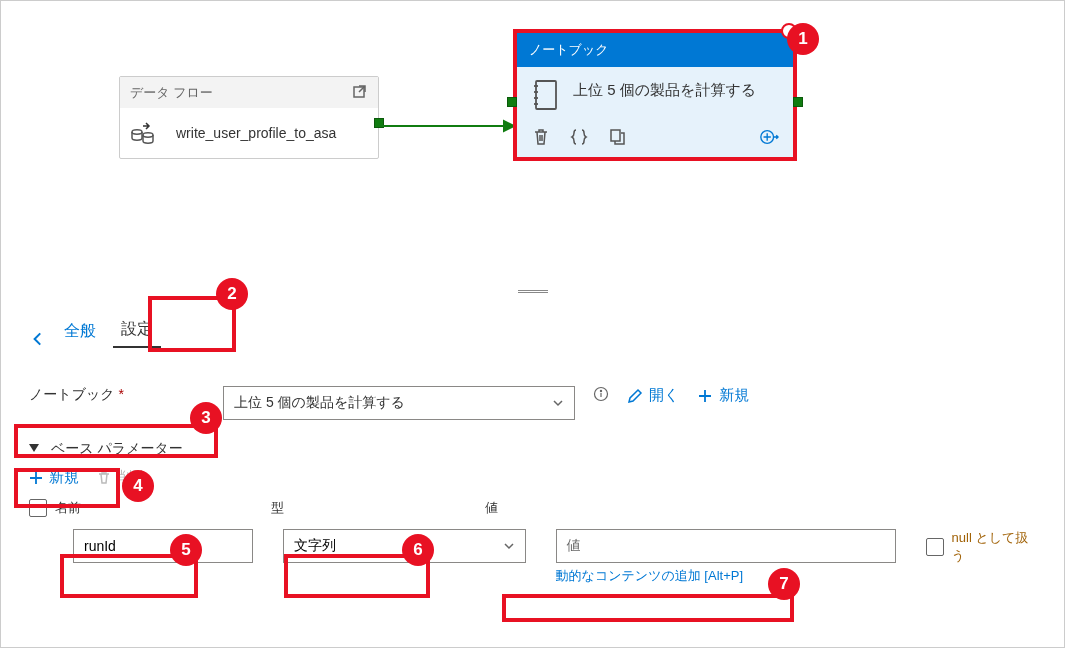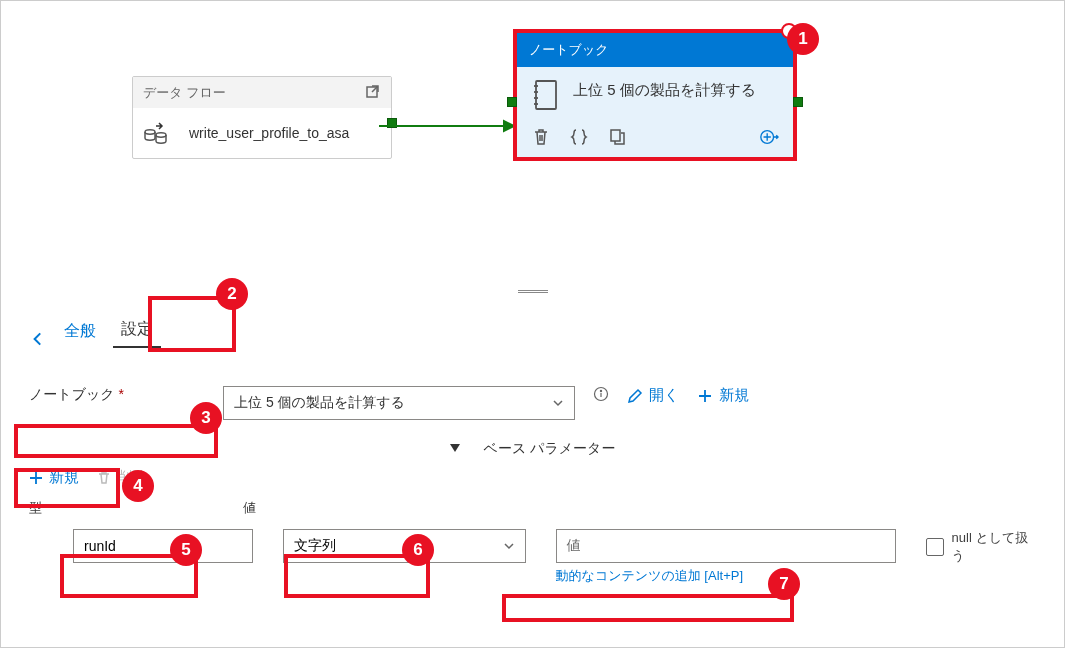--- a/index.html
+++ b/index.html
@@ -2,21 +2,21 @@
 <html><head>
 <meta charset="utf-8">
 <style>
 * { margin: 0; padding: 0; box-sizing: border-box; font-family: 'Segoe UI', sans-serif; }
 body { width: 1065px; height: 648px; background: #fff; border: 1px solid #ccc; position: relative; overflow: hidden; }
 
 
 .canvas { position: absolute; left: 0; top: 0; width: 100%; height: 290px; }
 
 
-.dataflow-node { position: absolute; left: 131px; top: 75px; width: 260px; border: 1px solid #ccc; background: #fff; border-radius: 2px; }
+.dataflow-node { position: absolute; left: 118px; top: 75px; width: 260px; border: 1px solid #ccc; background: #fff; border-radius: 2px; }
 .dataflow-header { display: flex; align-items: center; justify-content: space-between; padding: 6px 10px; background: #f3f3f3; color: #666; font-size: 13px; }
 .dataflow-body { display: flex; align-items: center; padding: 12px 10px; gap: 20px; }
 .dataflow-icon { width: 26px; height: 26px; flex-shrink: 0; }
 .dataflow-name { font-size: 14px; color: #333; word-break: break-all; line-height: 1.3; }
 .dataflow-port-out { position: absolute; right: -6px; top: 50%; width: 10px; height: 10px; background: #107c10; border: 1px solid #0b5a0b; }
 
 
 .notebook-node { position: absolute; left: 512px; top: 28px; width: 284px; border: 4px solid #e81123; background: #fff; }
 .notebook-header { background: #0078d4; color: #fff; padding: 8px 12px; font-size: 13px; display: flex; align-items: center; gap: 8px; }
 .notebook-body { padding: 12px 14px 10px 14px; display: flex; align-items: flex-start; gap: 14px; background: #e6f2fb; }
@@ -50,21 +50,21 @@
 
 .form-row { display: flex; align-items: flex-start; gap: 18px; margin: 20px 0; }
 .form-label { font-size: 14px; color: #333; width: 176px; }
 .required { color: #a80000; }
 .select-box { width: 352px; height: 34px; border: 1px solid #8a8886; display: flex; align-items: center; padding: 0 10px; font-size: 14px; color: #333; cursor: pointer; justify-content: space-between; }
 .chev { width: 12px; height: 12px; }
 .info-icon { width: 16px; height: 16px; color: #666; }
 .link-btn { display: flex; align-items: center; gap: 6px; color: #0078d4; font-size: 15px; cursor: pointer; }
 .link-btn svg { width: 16px; height: 16px; }
 
-.collapse-header { display: flex; align-items: center; gap: 24px; font-size: 14px; color: #333; margin: 20px 0 8px 0; cursor: pointer; justify-content: center; }
+.collapse-header { display: flex; align-items: center; gap: 12px; font-size: 14px; color: #333; margin: 20px 0 8px 0; cursor: pointer; }
 .tri { width: 10px; height: 10px; }
 
 .param-toolbar { display: flex; gap: 18px; margin: 10px 0 12px 0; align-items: center; }
 .param-btn { display: flex; align-items: center; gap: 6px; color: #0078d4; font-size: 15px; cursor: pointer; }
 .param-btn svg { width: 14px; height: 14px; }
 .param-btn.disabled { color: #bbb; cursor: not-allowed; }
 
 .param-header { display: flex; gap: 30px; align-items: center; font-size: 13px; color: #333; margin-bottom: 12px; }
 .param-header .hcol { display: flex; align-items: center; gap: 8px; }
 .checkbox { width: 18px; height: 18px; border: 1px solid #666; border-radius: 2px; cursor: pointer; flex-shrink: 0; }
@@ -73,21 +73,21 @@
 .hval { width: 320px; }
 
 .param-row { display: flex; gap: 30px; align-items: flex-start; }
 .input-box { height: 34px; border: 1px solid #8a8886; padding: 0 10px; font-size: 14px; display: flex; align-items: center; background: #fff; }
 .input-box.name { width: 180px; margin-left: 18px; }
 .input-box.type { width: 254px; justify-content: space-between; cursor: pointer; }
 .valcol { display: flex; flex-direction: column; gap: 4px; }
 .input-box.val { width: 340px; }
 .val-placeholder { color: #666; }
 .dyn-link { font-size: 13px; color: #0078d4; cursor: pointer; }
-.null-check { display: flex; align-items: center; gap: 8px; font-size: 13px; color: #404040; }
+.null-check { display: flex; align-items: center; gap: 8px; font-size: 13px; color: #a16207; }
 </style>
 </head>
 <body>
 
 <div class="canvas">
 
   <div class="dataflow-node">
     <div class="dataflow-header">
       <span>データ フロー</span>
       <span>
@@ -233,20 +233,24 @@
       <svg viewBox="0 0 14 14" fill="none" stroke="#bbb" stroke-width="1.5">
           <path d="M2 3h10M5 3V2h4v1M4 3l1 9h4l1-9"></path>
         </svg>
       <span>削除</span>
     </span>
   </div>
   <div class="red-box" style="left:14px; top:468px; width:106px; height:40px; position:fixed;"></div>
   <div class="badge" style="left:122px; top:470px; position:fixed;">4</div>
 
   <div class="param-header">
+    <div class="hcol">
+      <div class="checkbox"></div>
+      <span class="hname">名前</span>
+    </div>
     <span class="htype">型</span>
     <span class="hval">値</span>
   </div>
 
   <div class="param-row">
     <div style="display:flex; align-items:center; gap:8px; width:232px;">
       <div class="checkbox" style="visibility:hidden;"></div>
       <div class="input-box name">
         <span>runId</span>
       </div>

